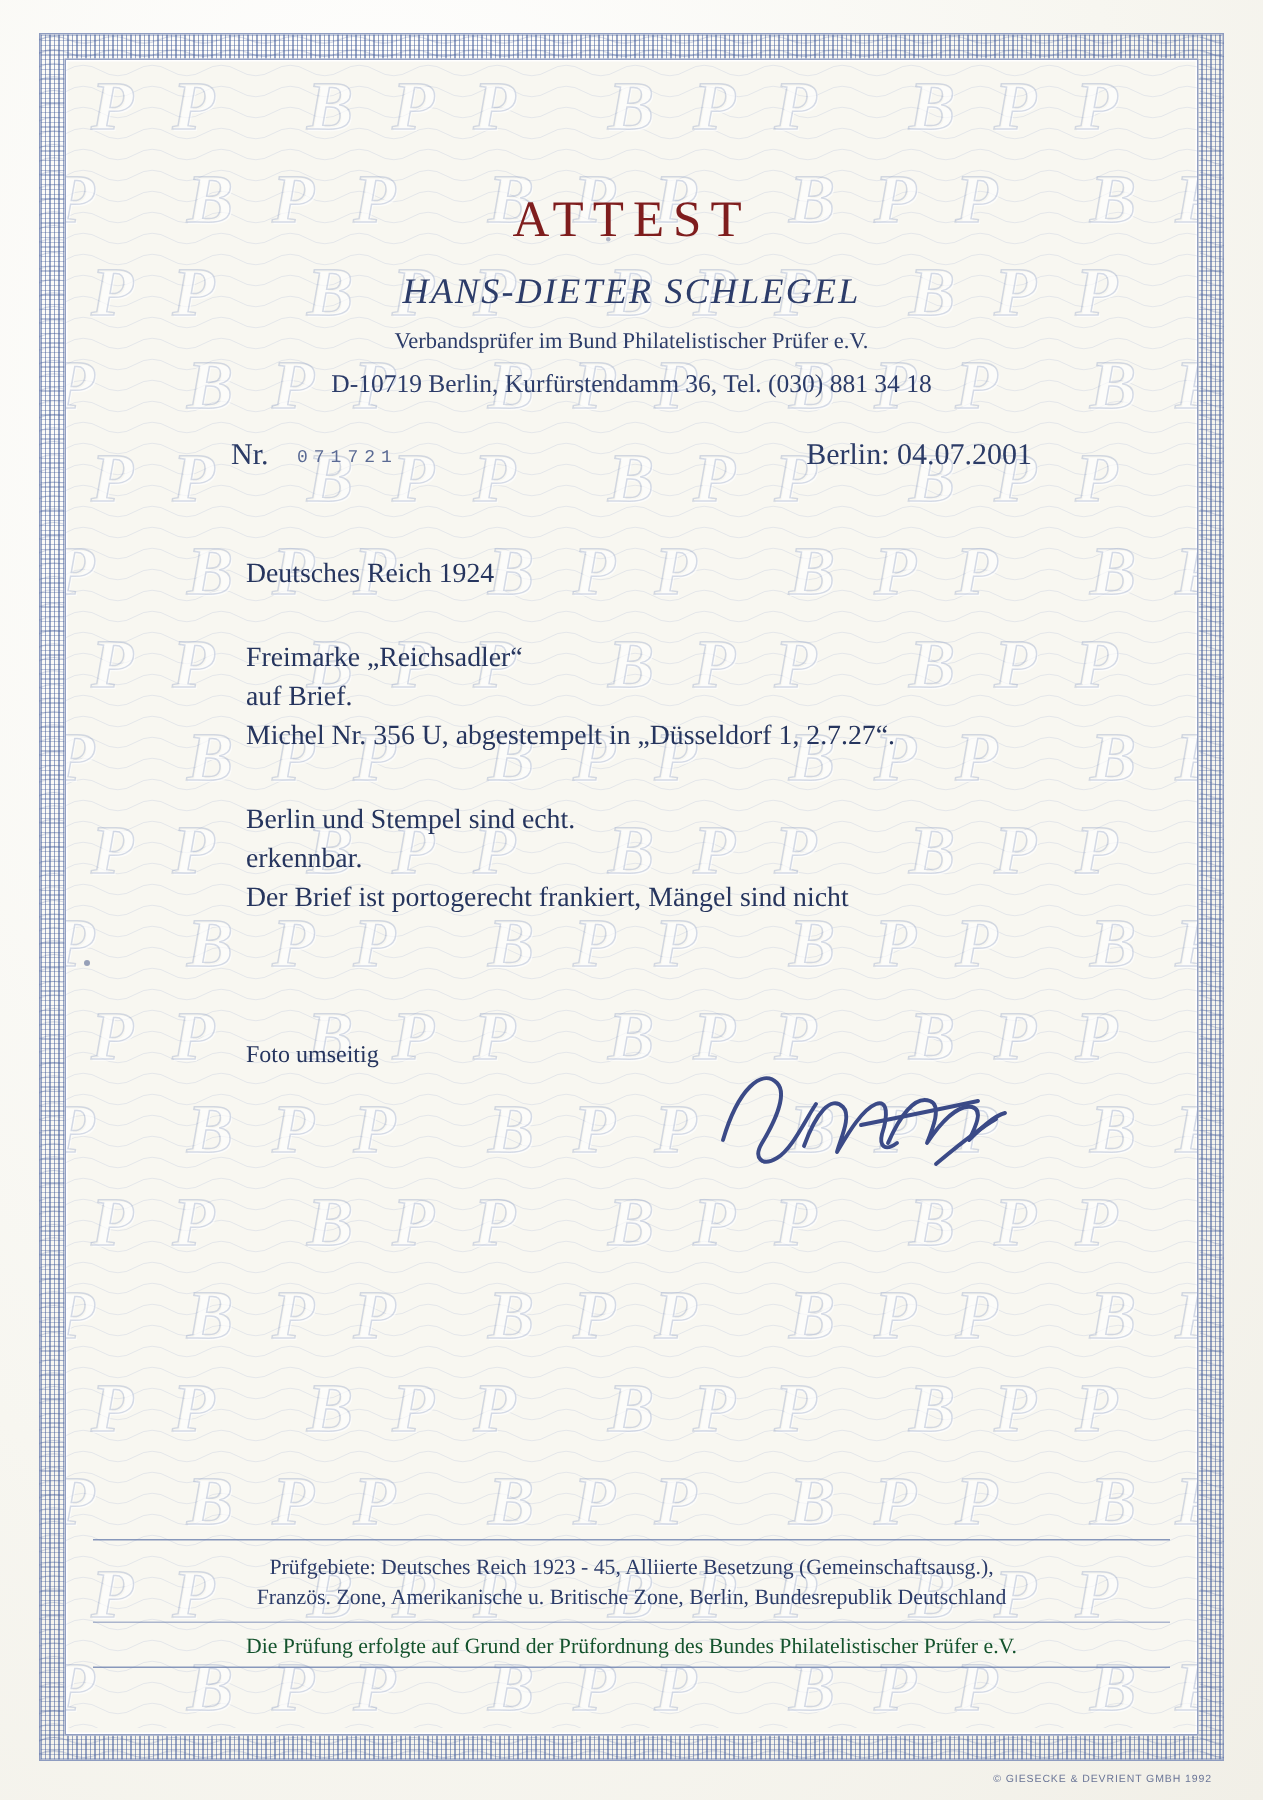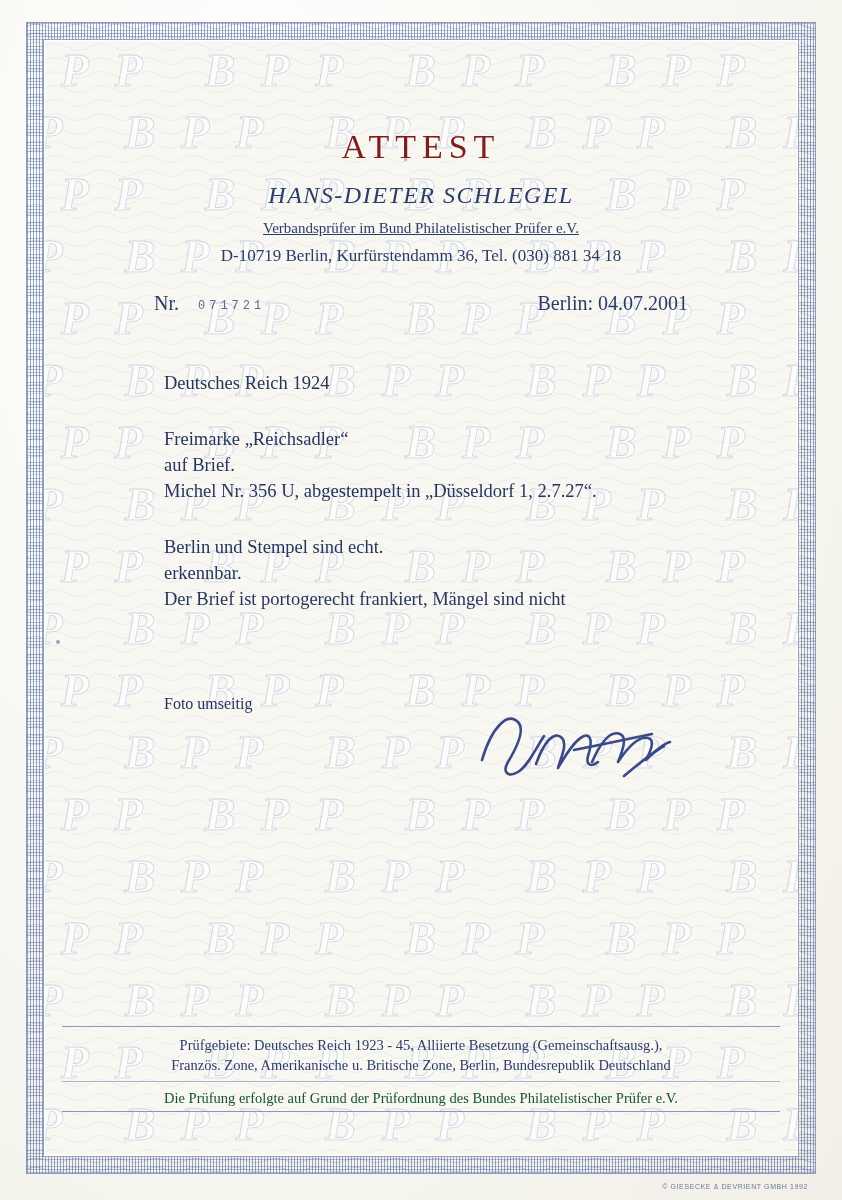--- a/index.html
+++ b/index.html
@@ -146,21 +146,20 @@
   }
 
   .role {
     position: absolute;
     top: 180px;
     left: 0;
     right: 0;
     text-align: center;
     font-size: 15px;
     color: #2c3c69;
-    text-decoration: underline;
   }
 
   .address {
     position: absolute;
     top: 206px;
     left: 0;
     right: 0;
     text-align: center;
     font-size: 17px;
     color: #2c3c69;

